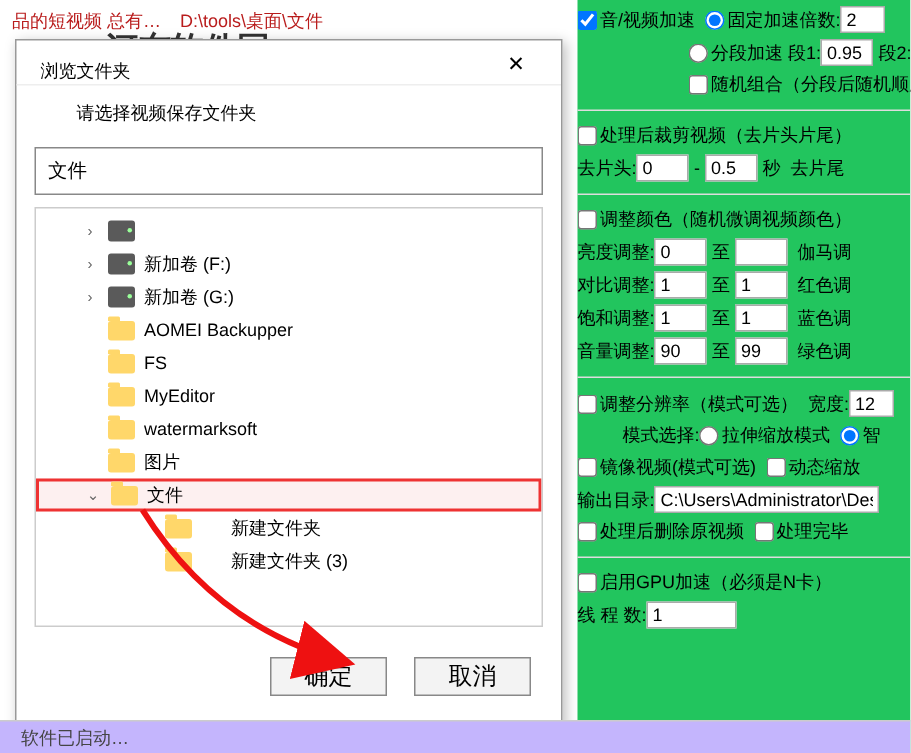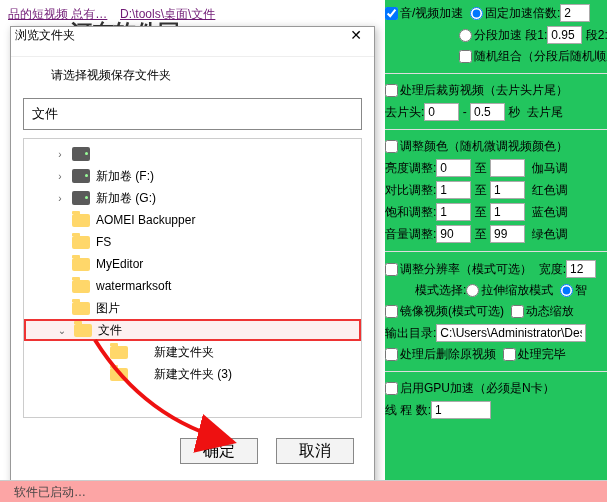--- a/index.html
+++ b/index.html
@@ -1,44 +1,44 @@
 <!DOCTYPE html>
 <html><head>
 <meta charset="utf-8">
 <style>
 * { margin: 0; padding: 0; box-sizing: border-box; }
 body { font-family: "Microsoft YaHei", sans-serif; font-size: 12px; width: 607px; height: 502px; position: relative; overflow: hidden; background: #fff; }
-.bg-text { position: absolute; color: #701a75; text-decoration: underline; }
+.bg-text { position: absolute; color: #b91c1c; }
 .logo { position: absolute; top: 18px; left: 70px; font-size: 22px; font-weight: bold; color: #333; }
 .logo-sub { position: absolute; top: 45px; left: 95px; font-size: 11px; color: #888; }
 .rpanel { position: absolute; left: 385px; top: 0; width: 222px; height: 502px; background: #22c55e; }
 .row { display: flex; align-items: center; margin: 4px 0; white-space: nowrap; }
 input[type=checkbox], input[type=radio] { margin-right: 2px; vertical-align: middle; }
 input[type=text] { border: 1px solid #aaa; font-size: 12px; padding: 1px 3px; height: 18px; }
 .w35 { width: 35px; } .w30 { width: 30px; } .w60 { width: 60px; }
 .sec-line { border-top: 1px solid #ddd; margin: 8px 0; }
 .dialog { position: absolute; left: 10px; top: 26px; width: 365px; height: 460px; background: #fff; border: 1px solid #999; box-shadow: 2px 2px 8px rgba(0,0,0,0.25); }
-.dlg-title { height: 30px; display: flex; align-items: flex-start; justify-content: space-between; padding: 0 4px; border-bottom: 1px solid #eee; }
+.dlg-title { height: 30px; display: flex; align-items: flex-end; justify-content: space-between; padding: 0 16px; border-bottom: 1px solid #eee; }
 .dlg-close { width: 28px; height: 22px; text-align: center; cursor: pointer; font-size: 14px; }
 .dlg-prompt { padding: 10px 12px 6px; font-size: 12px; margin-left: 28px; }
 .path-box { margin: 8px 12px; border: 1px solid #888; padding: 6px 8px; font-size: 13px; background: #fff; }
 .tree { margin: 6px 12px; border: 1px solid #ccc; height: 280px; overflow: auto; padding: 4px 0; }
 .tree-item { display: flex; align-items: center; height: 22px; padding-left: 8px; cursor: default; }
 .tree-item.indent1 { padding-left: 30px; }
 .tree-item.indent2 { padding-left: 48px; gap: 20px; }
 .tree-item.sel { border: 2px solid #e33; background: rgba(230,60,60,0.08); }
 .chev { width: 12px; display: inline-block; color: #666; font-size: 10px; text-align: center; }
 .icon-drive { width: 18px; height: 14px; background: #5a5a5a; border-radius: 2px; margin: 0 6px; position: relative; }
 .icon-drive:after { content:""; position:absolute; right:2px; top:5px; width:3px; height:3px; background:#9f9; border-radius:50%; }
 .icon-folder { width: 18px; height: 13px; background: #ffd76a; border-radius: 2px; margin: 0 6px; position: relative; }
 .icon-folder:before { content:""; position:absolute; top:-3px; left:0; width:8px; height:3px; background:#ffd76a; border-radius:1px 1px 0 0; }
 .dlg-btns { display: flex; justify-content: flex-end; gap: 18px; padding: 14px 20px; }
 .btn { width: 78px; height: 26px; border: 1px solid #888; background: #f3f3f3; cursor: pointer; font-size: 16px; }
 .arrow-svg { position: absolute; left: 85px; top: 330px; pointer-events: none; z-index: 50; }
-.statusbar { position: absolute; left: 0; bottom: 0; width: 607px; height: 22px; border-top: 1px solid #ccc; background: #fca5a5; padding: 3px 14px; font-size: 12px; color: #444; }
+.statusbar { position: absolute; left: 0; bottom: 0; width: 607px; height: 22px; border-top: 1px solid #ccc; background: #c4b5fd; padding: 3px 14px; font-size: 12px; color: #444; }
 </style>
 </head>
 <body>
 
 <div class="bg-text" style="top:6px; left:8px; font-size:12px;">品的短视频 总有…</div>
 <div class="bg-text" style="top:6px; left:120px; font-size:12px;">D:\tools\桌面\文件</div>
 
 <div class="logo">河东软件园</div>
 <div class="logo-sub">www.pc0359.cn</div>
 

